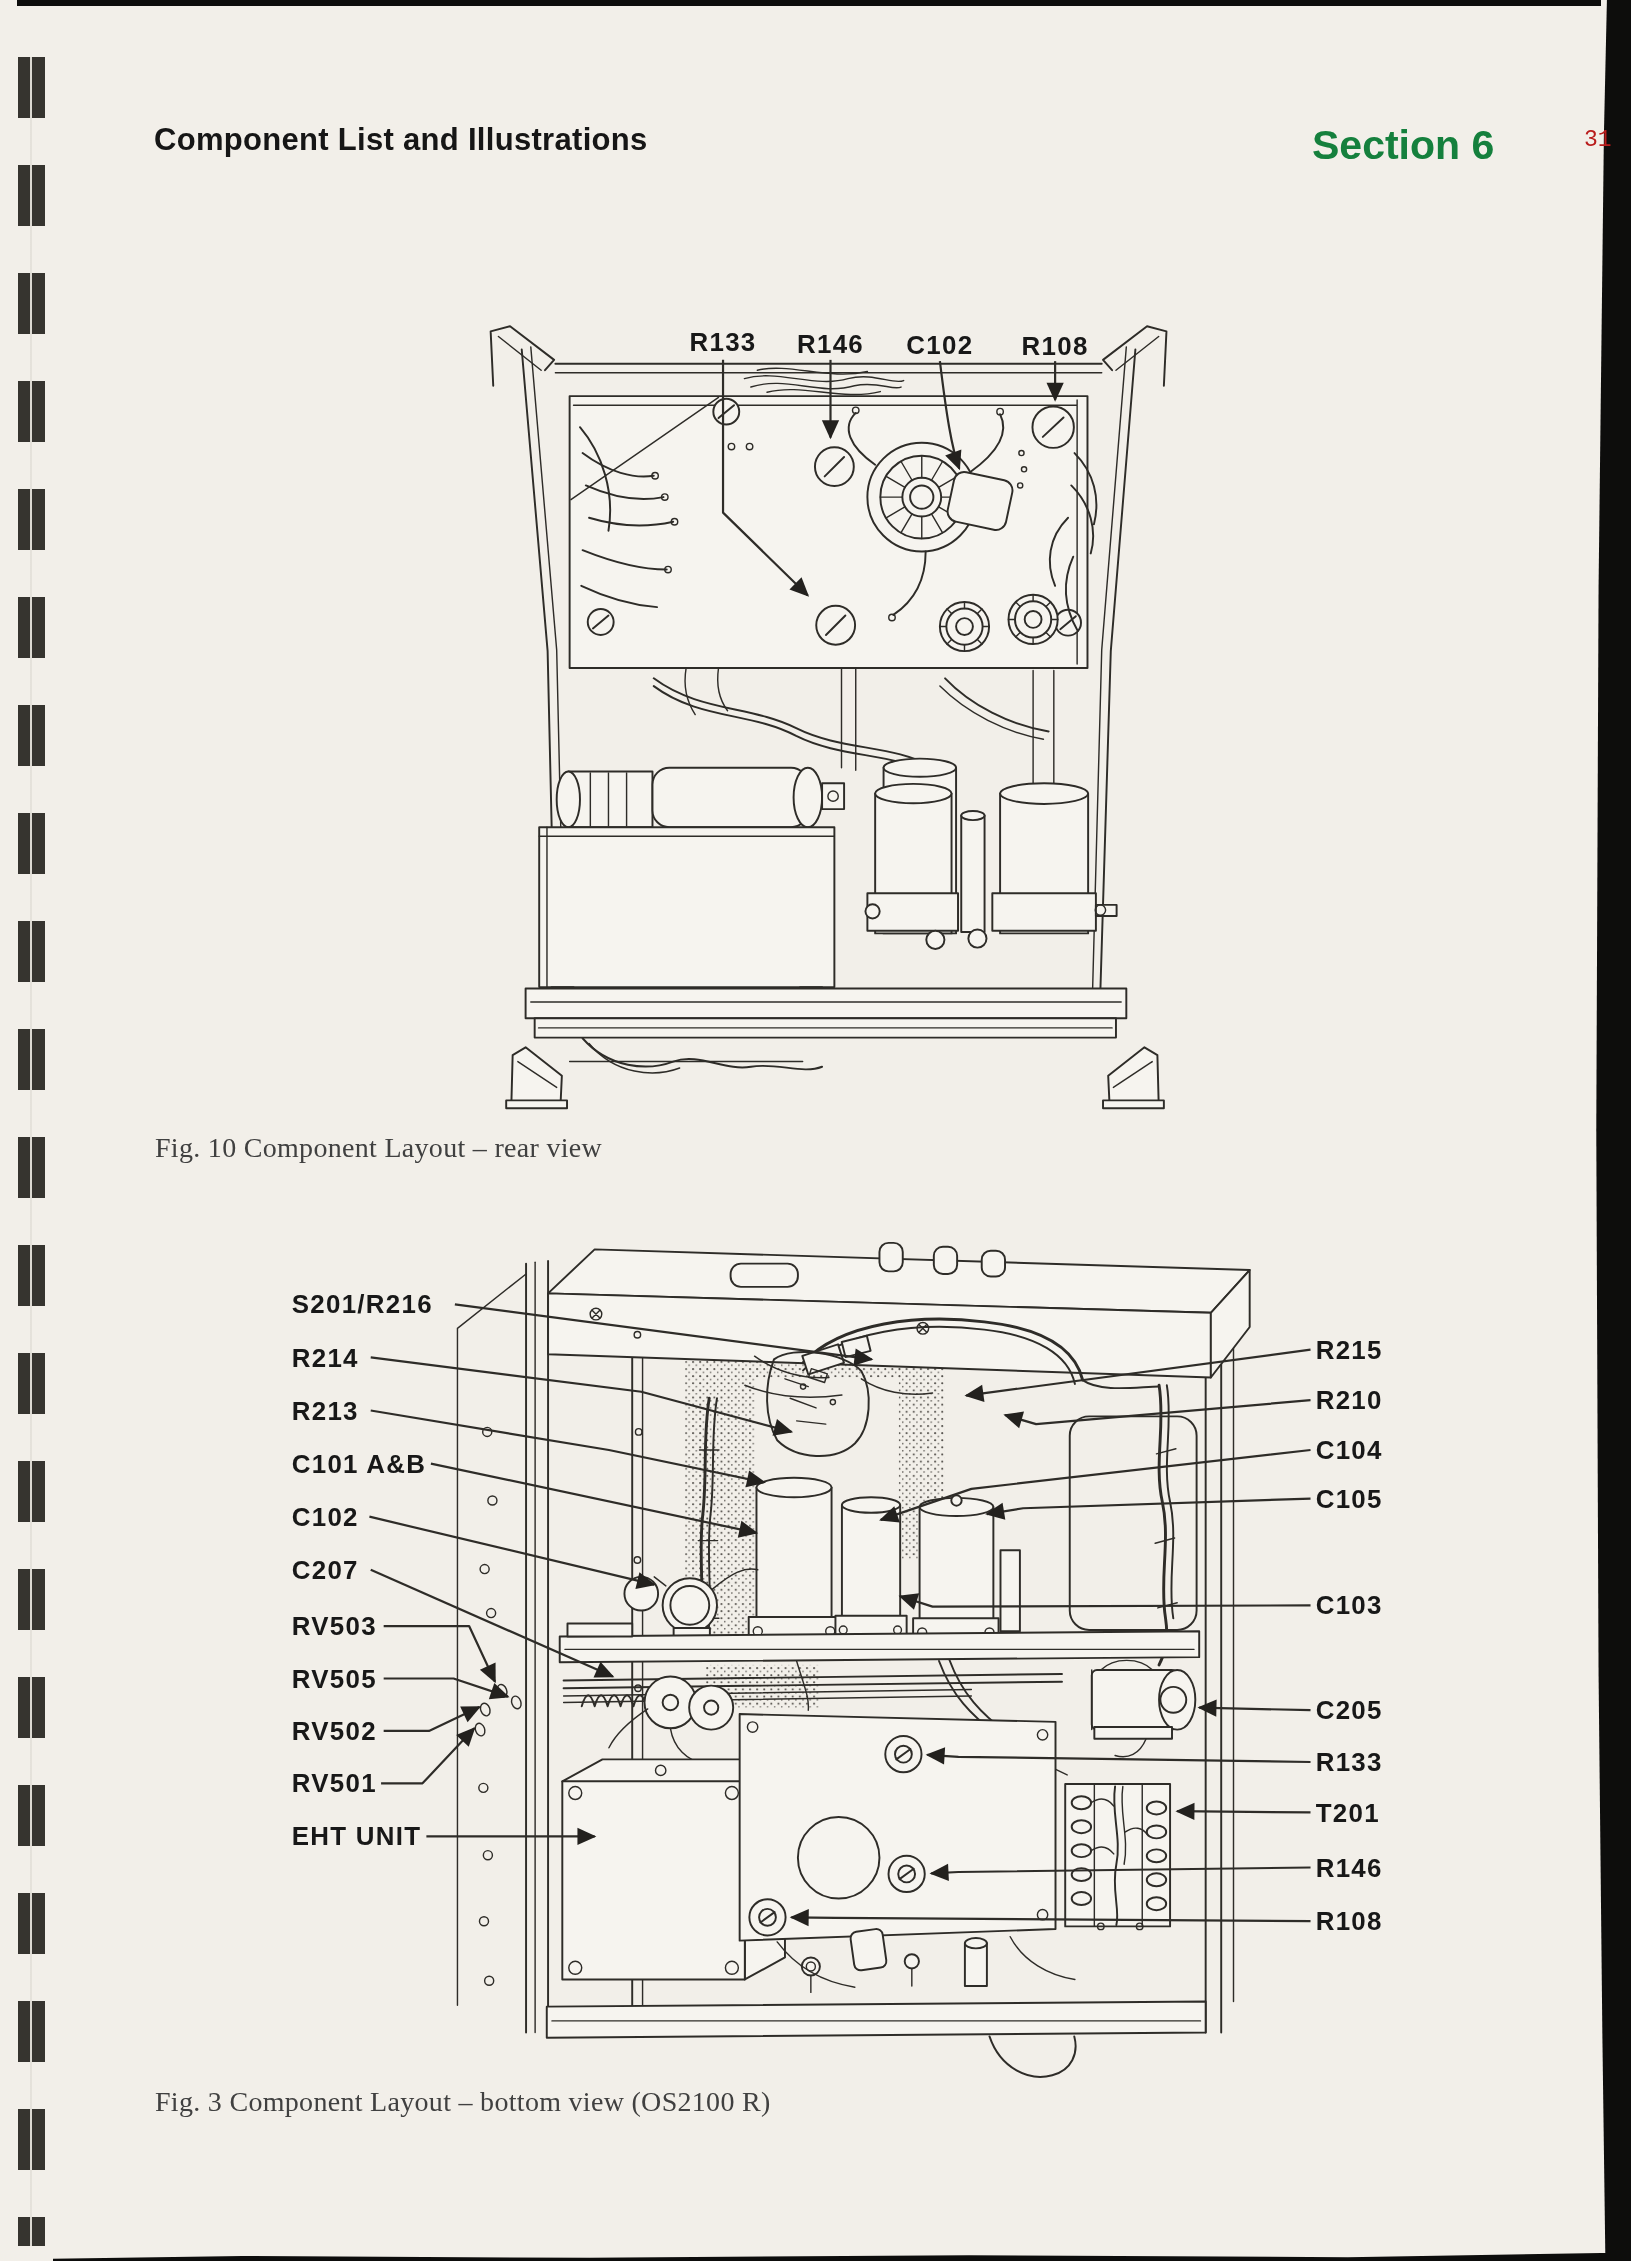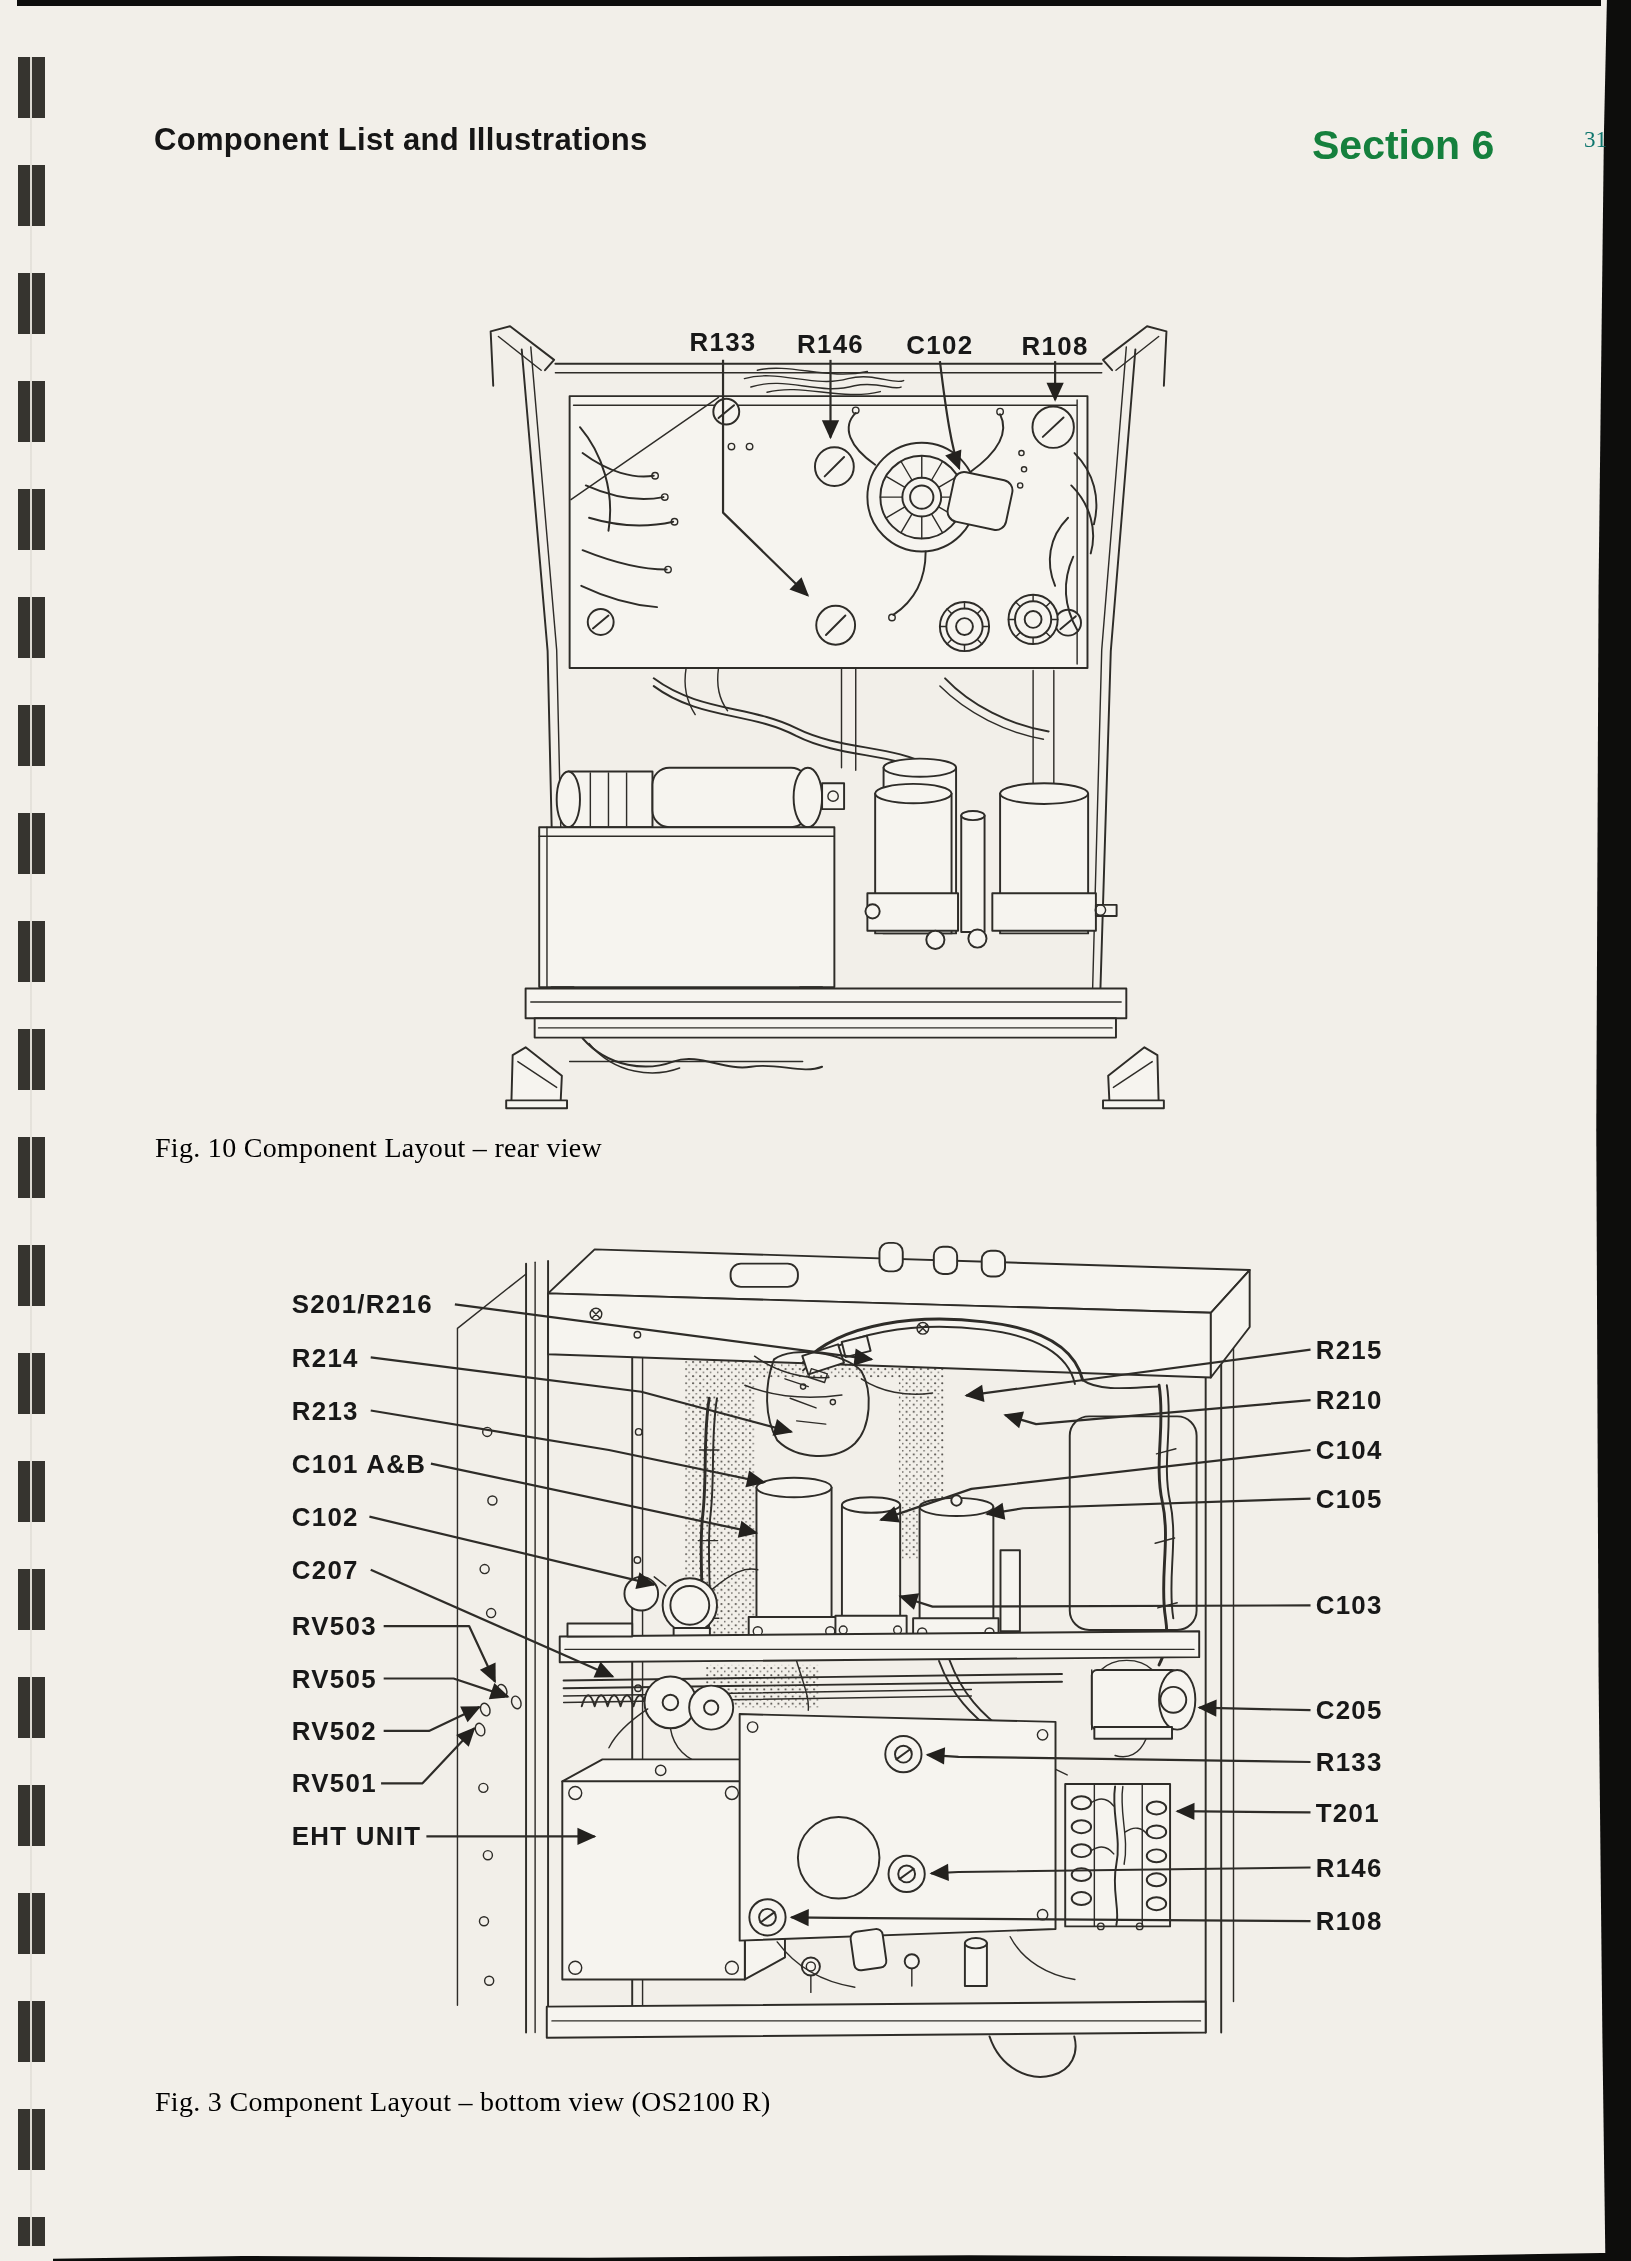--- a/index.html
+++ b/index.html
@@ -13,22 +13,22 @@
   .edge-bottom{position:absolute;left:53px;bottom:0;width:1579px;height:8.4px;background:var(--edge);
        clip-path:polygon(0 72%,12% 40%,34% 62%,58% 30%,82% 55%,100% 0,100% 100%,0 100%)}
   .edge-right{position:absolute;right:0;top:0;width:38px;height:2261px;background:var(--edge);
        clip-path:polygon(100% 0,34% 0,26% 6%,12% 26%,6% 50%,12% 74%,22% 90%,30% 100%,100% 100%)}
   .binding{position:absolute;left:18px;top:57px;width:27px;height:2189px;
        background:
          linear-gradient(90deg, rgba(0,0,0,0) 0 11.7px, rgba(228,225,218,.95) 11.7px 14.2px, rgba(0,0,0,0) 14.2px),
          repeating-linear-gradient(180deg,#36342f 0 61px, rgba(0,0,0,0) 61px 108px)}
   .title{position:absolute;left:154px;top:122px;font-size:31px;font-weight:bold;letter-spacing:0.3px;color:#161616}
   .section{position:absolute;left:1312px;top:122px;font-size:41px;font-weight:bold;color:#15803d}
-  .pagenum{position:absolute;left:1584px;top:127px;font-family:Liberation Serif, serif;font-size:23px;color:#0f766e}
-  .caption{position:absolute;font-family:"Liberation Serif",serif;font-size:28px;color:#000000;letter-spacing:0.3px;white-space:nowrap}
+  .pagenum{position:absolute;left:1584px;top:127px;font-family:Liberation Mono, monospace;font-size:23px;color:#b91c1c}
+  .caption{position:absolute;font-family:"Liberation Serif",serif;font-size:28px;color:#404040;letter-spacing:0.3px;white-space:nowrap}
   .cap10{left:155px;top:1132px}
   .cap11{left:155px;top:2086px}
   svg{position:absolute;overflow:visible}
   .fig10{left:479px;top:304px}
   .fig11{left:259px;top:1217px}
   .ln{fill:none;stroke:var(--ink);stroke-width:3;stroke-linecap:round;stroke-linejoin:round}
   .thin{stroke-width:2.2}
   .thick{stroke-width:4.5}
   .fw{fill:var(--paper2);stroke:var(--ink);stroke-width:3;stroke-linejoin:round}
   .lead{fill:none;stroke:var(--ink);stroke-width:3.4;stroke-linejoin:round}

